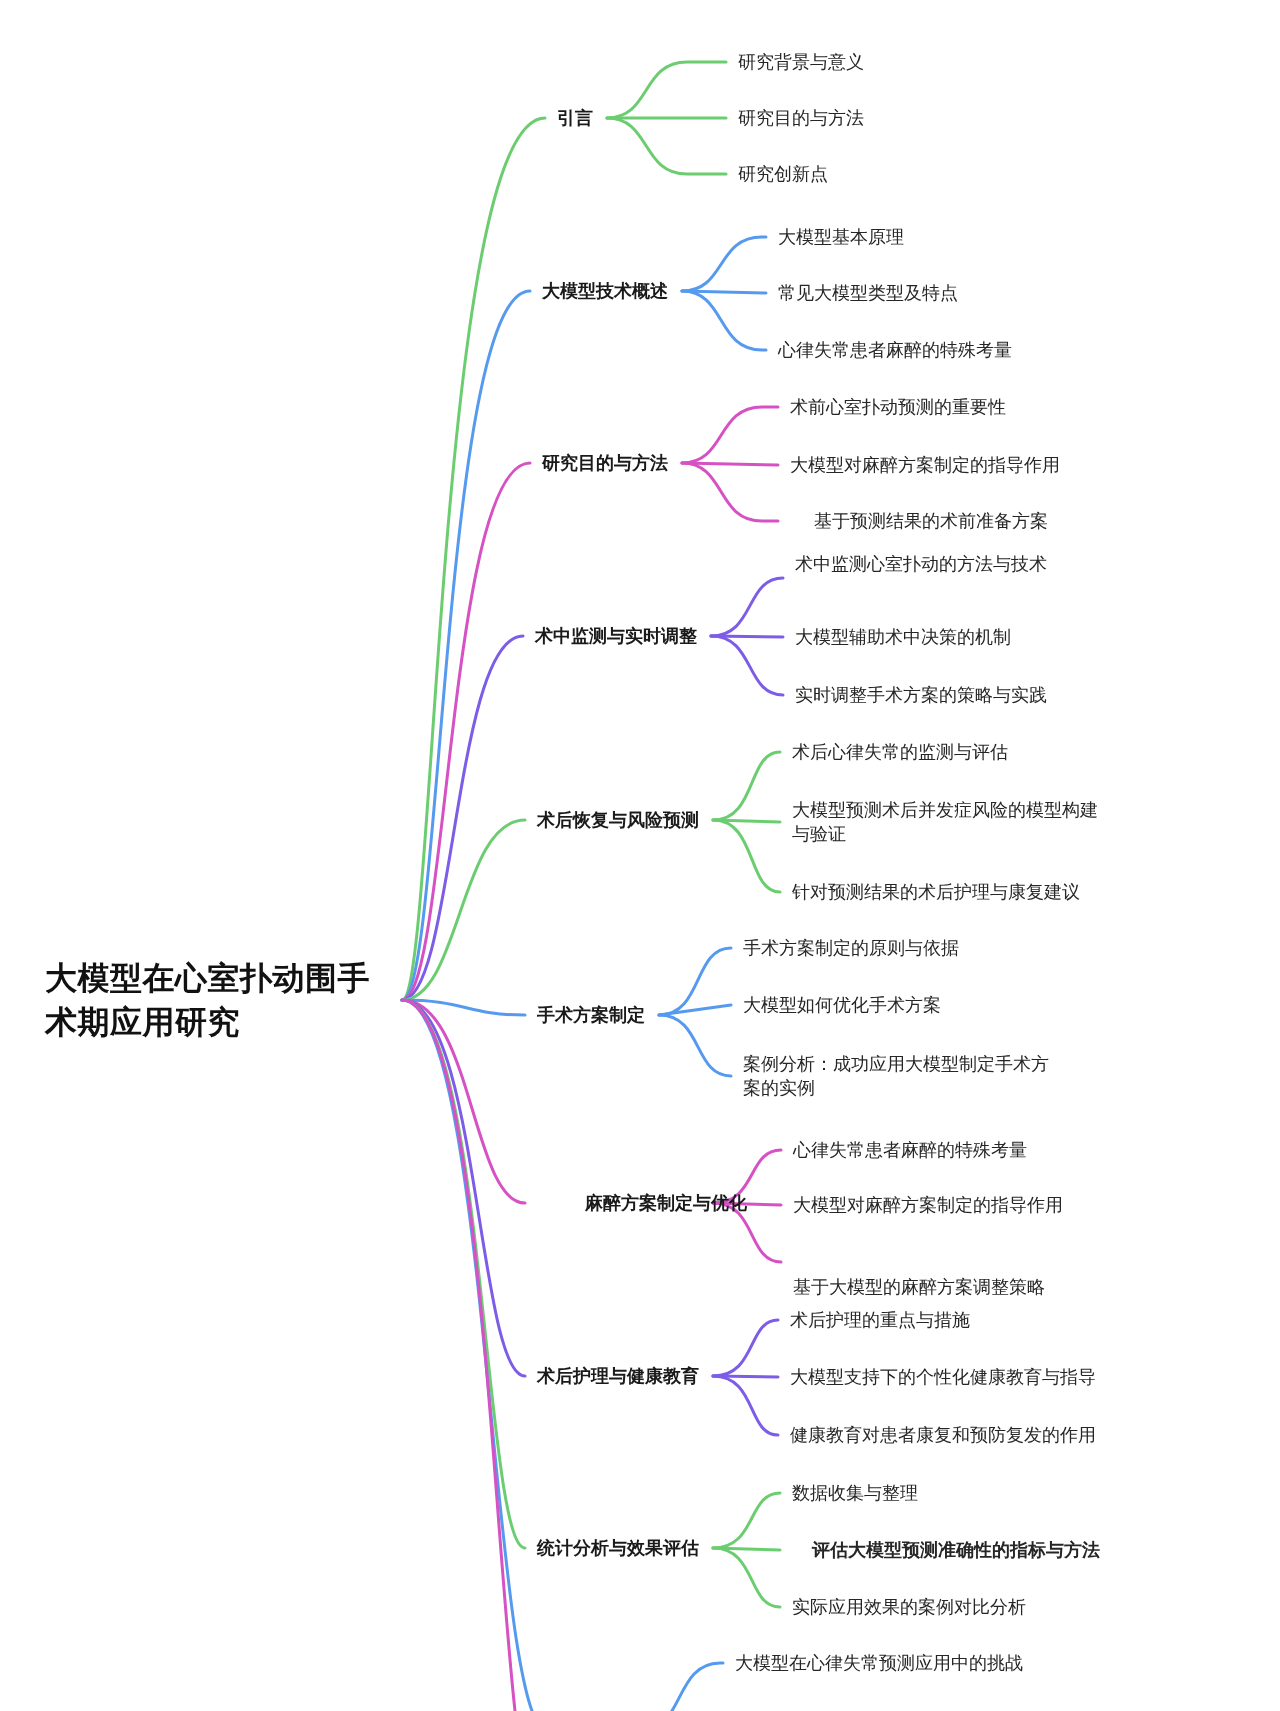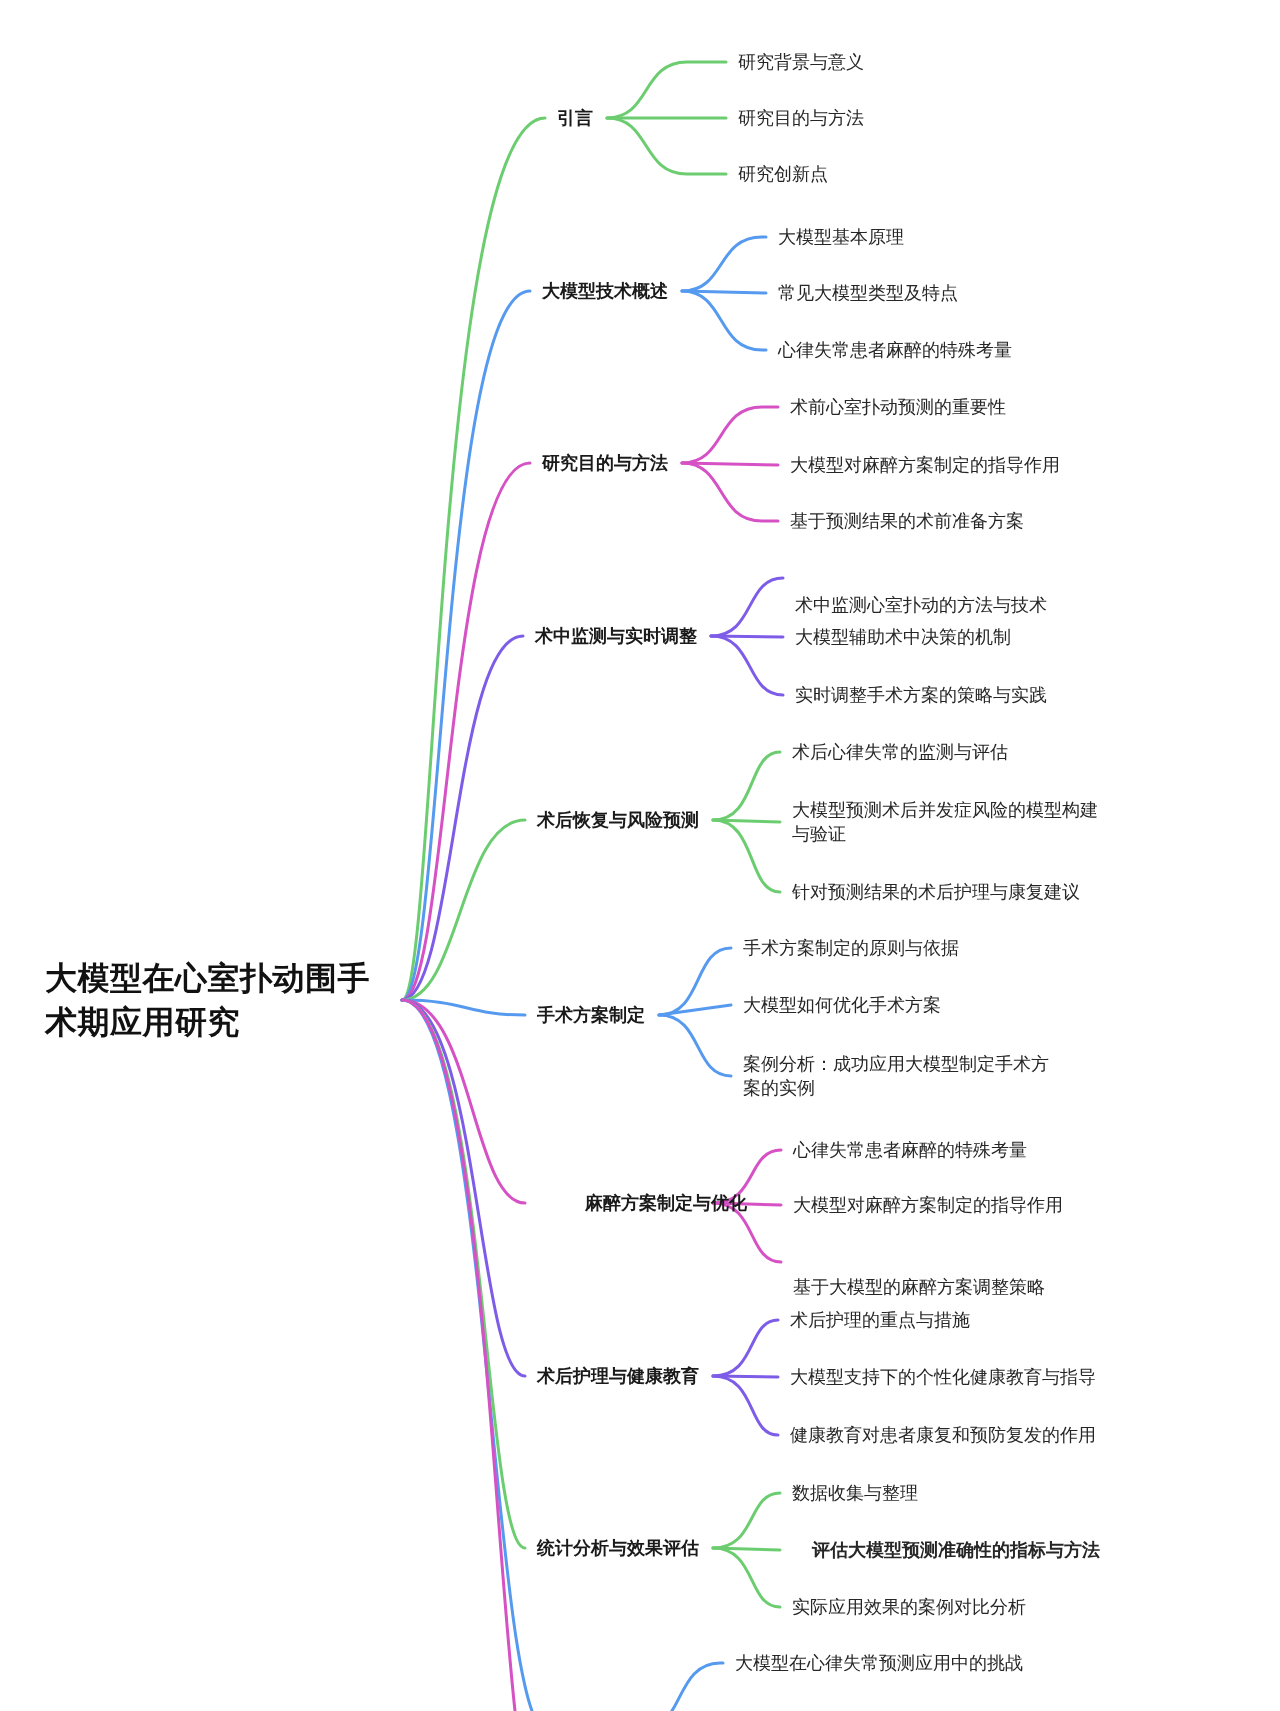--- a/index.html
+++ b/index.html
@@ -74,23 +74,23 @@
     <div class="child-node" style="top: 50px; left: 738px;">研究背景与意义</div>
     <div class="child-node" style="top: 106px; left: 738px;">研究目的与方法</div>
     <div class="child-node" style="top: 162px; left: 738px;">研究创新点</div>
     <div class="branch-label" style="left: 542px; top: 278px;">大模型技术概述</div>
     <div class="child-node" style="top: 225px; left: 778px;">大模型基本原理</div>
     <div class="child-node" style="top: 281px; left: 778px; text-align: right;">常见大模型类型及特点</div>
     <div class="child-node" style="top: 338px; left: 778px;">心律失常患者麻醉的特殊考量</div>
     <div class="branch-label" style="left: 542px; top: 450px;">研究目的与方法</div>
     <div class="child-node" style="top: 395px; left: 790px;">术前心室扑动预测的重要性</div>
     <div class="child-node" style="top: 453px; left: 790px;">大模型对麻醉方案制定的指导作用</div>
-    <div class="child-node" style="top: 509px; left: 790px; text-align: center;">基于预测结果的术前准备方案</div>
+    <div class="child-node" style="top: 509px; left: 814px; text-align: center;">基于预测结果的术前准备方案</div>
     <div class="branch-label" style="left: 535px; top: 623px;">术中监测与实时调整</div>
-    <div class="child-node" style="top: 593px; left: 795px;">术中监测心室扑动的方法与技术</div>
+    <div class="child-node" style="top: 552px; left: 795px;">术中监测心室扑动的方法与技术</div>
     <div class="child-node" style="top: 625px; left: 795px;">大模型辅助术中决策的机制</div>
     <div class="child-node" style="top: 683px; left: 795px;">实时调整手术方案的策略与实践</div>
     <div class="branch-label" style="left: 537px; top: 807px;">术后恢复与风险预测</div>
     <div class="child-node" style="top: 740px; left: 792px;">术后心律失常的监测与评估</div>
     <div class="child-node wrap" style="width: 312px; top: 798px; left: 792px;">大模型预测术后并发症风险的模型构建与验证</div>
     <div class="child-node" style="top: 880px; left: 792px;">针对预测结果的术后护理与康复建议</div>
     <div class="branch-label" style="left: 537px; top: 1002px; text-align: right;">手术方案制定</div>
     <div class="child-node" style="top: 936px; left: 743px;">手术方案制定的原则与依据</div>
     <div class="child-node" style="top: 993px; left: 743px;">大模型如何优化手术方案</div>
     <div class="child-node wrap" style="width: 312px; top: 1052px; left: 743px;">案例分析：成功应用大模型制定手术方案的实例</div>

